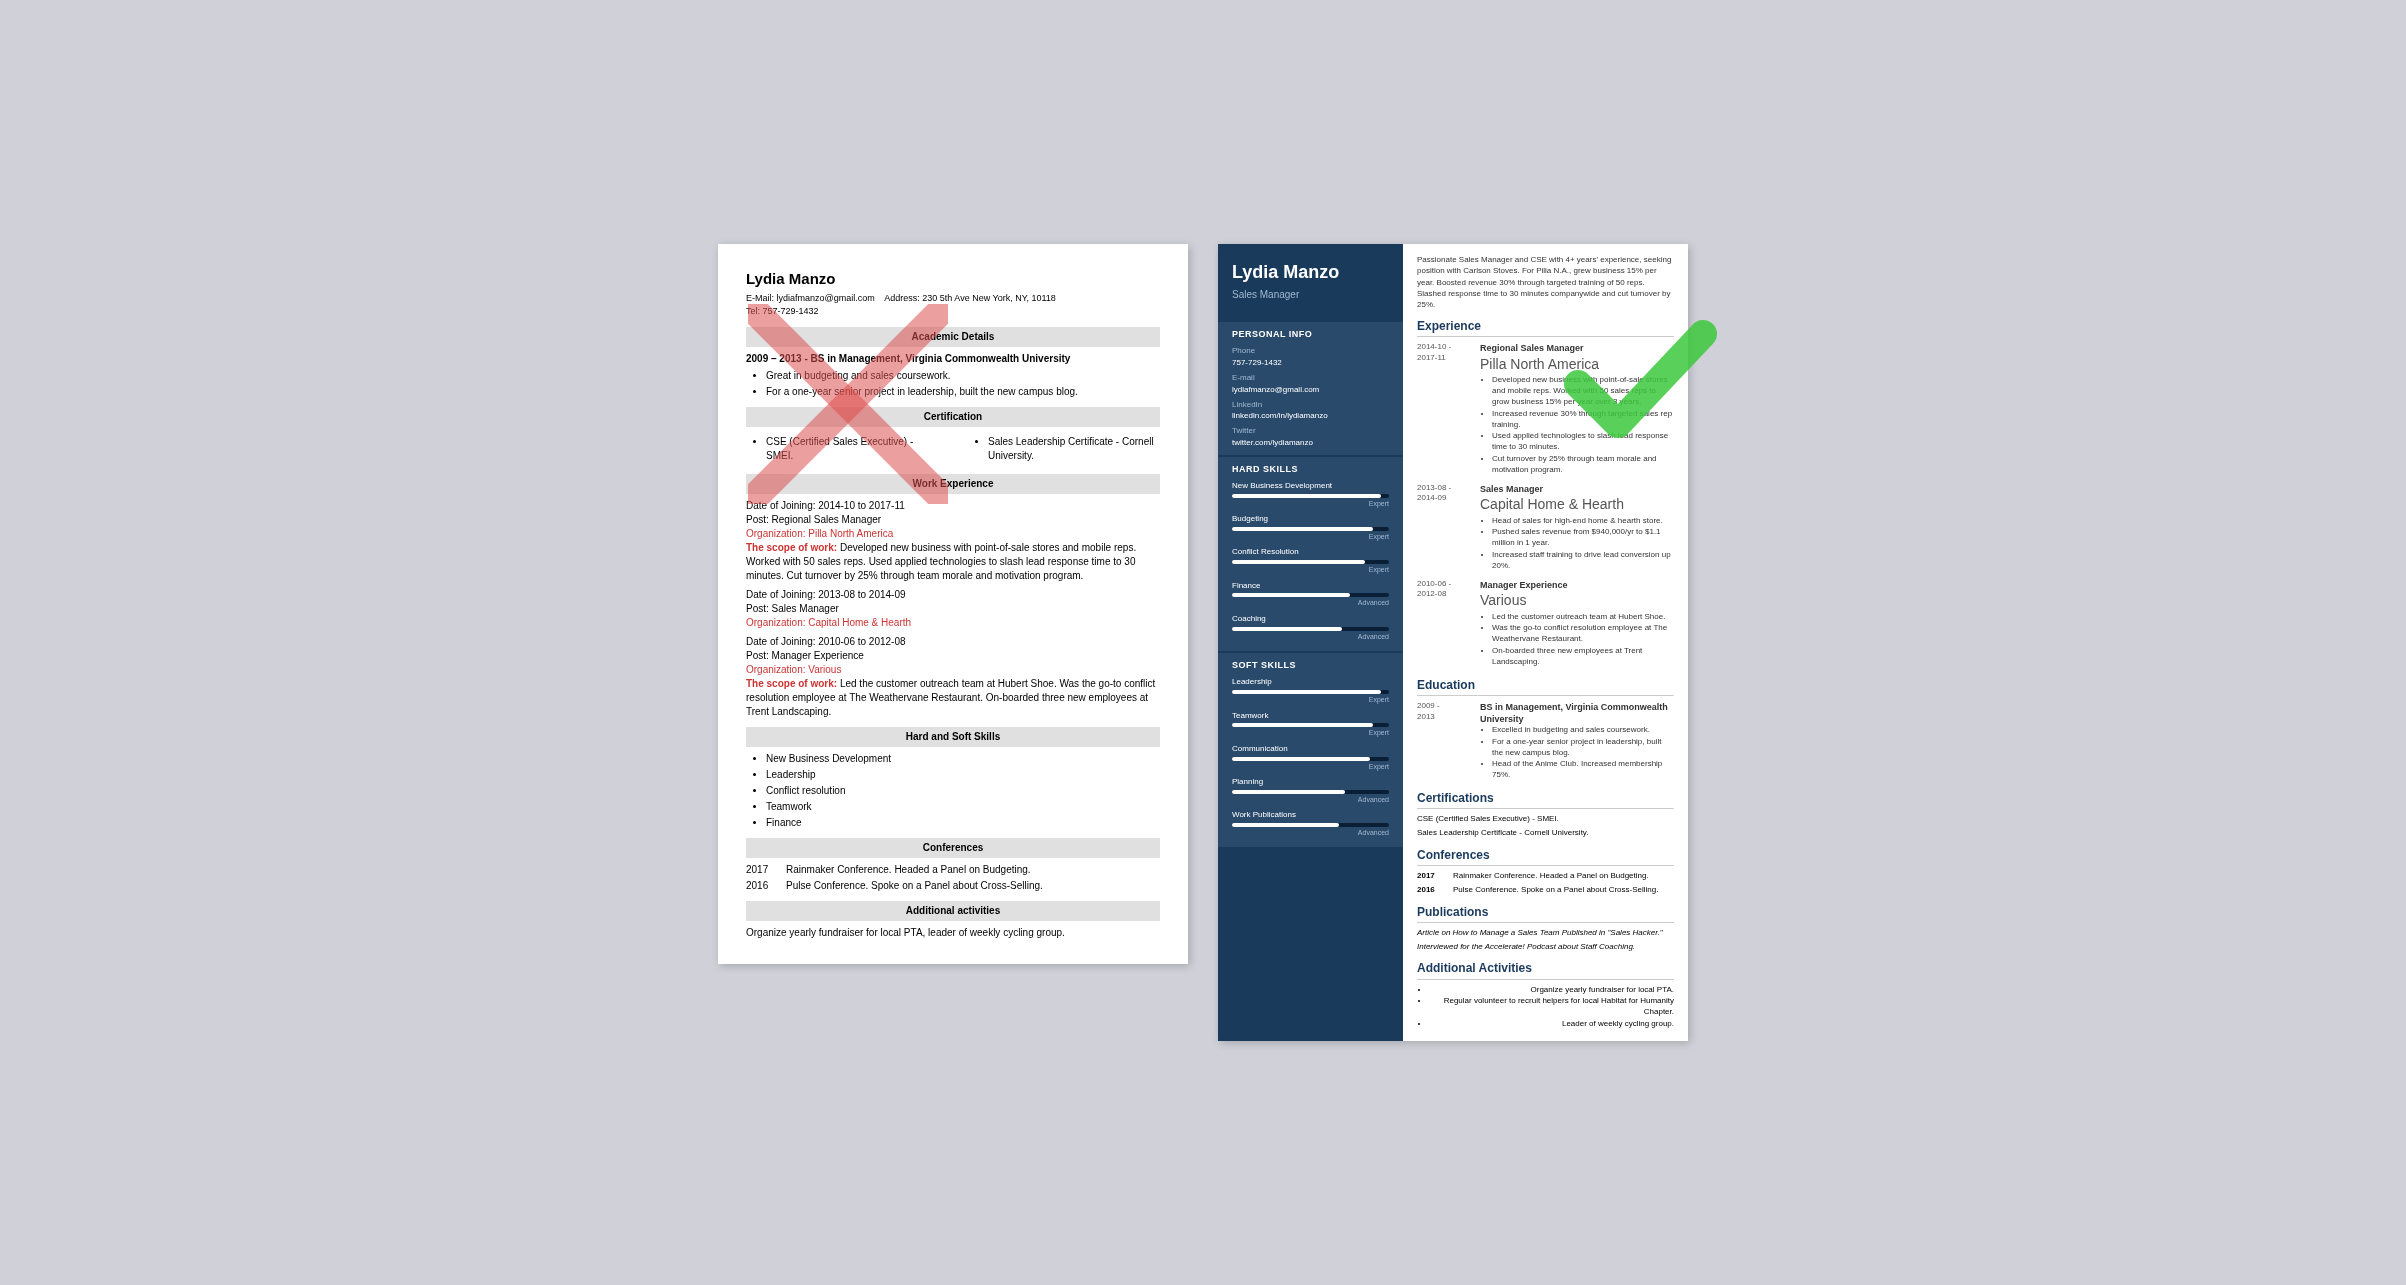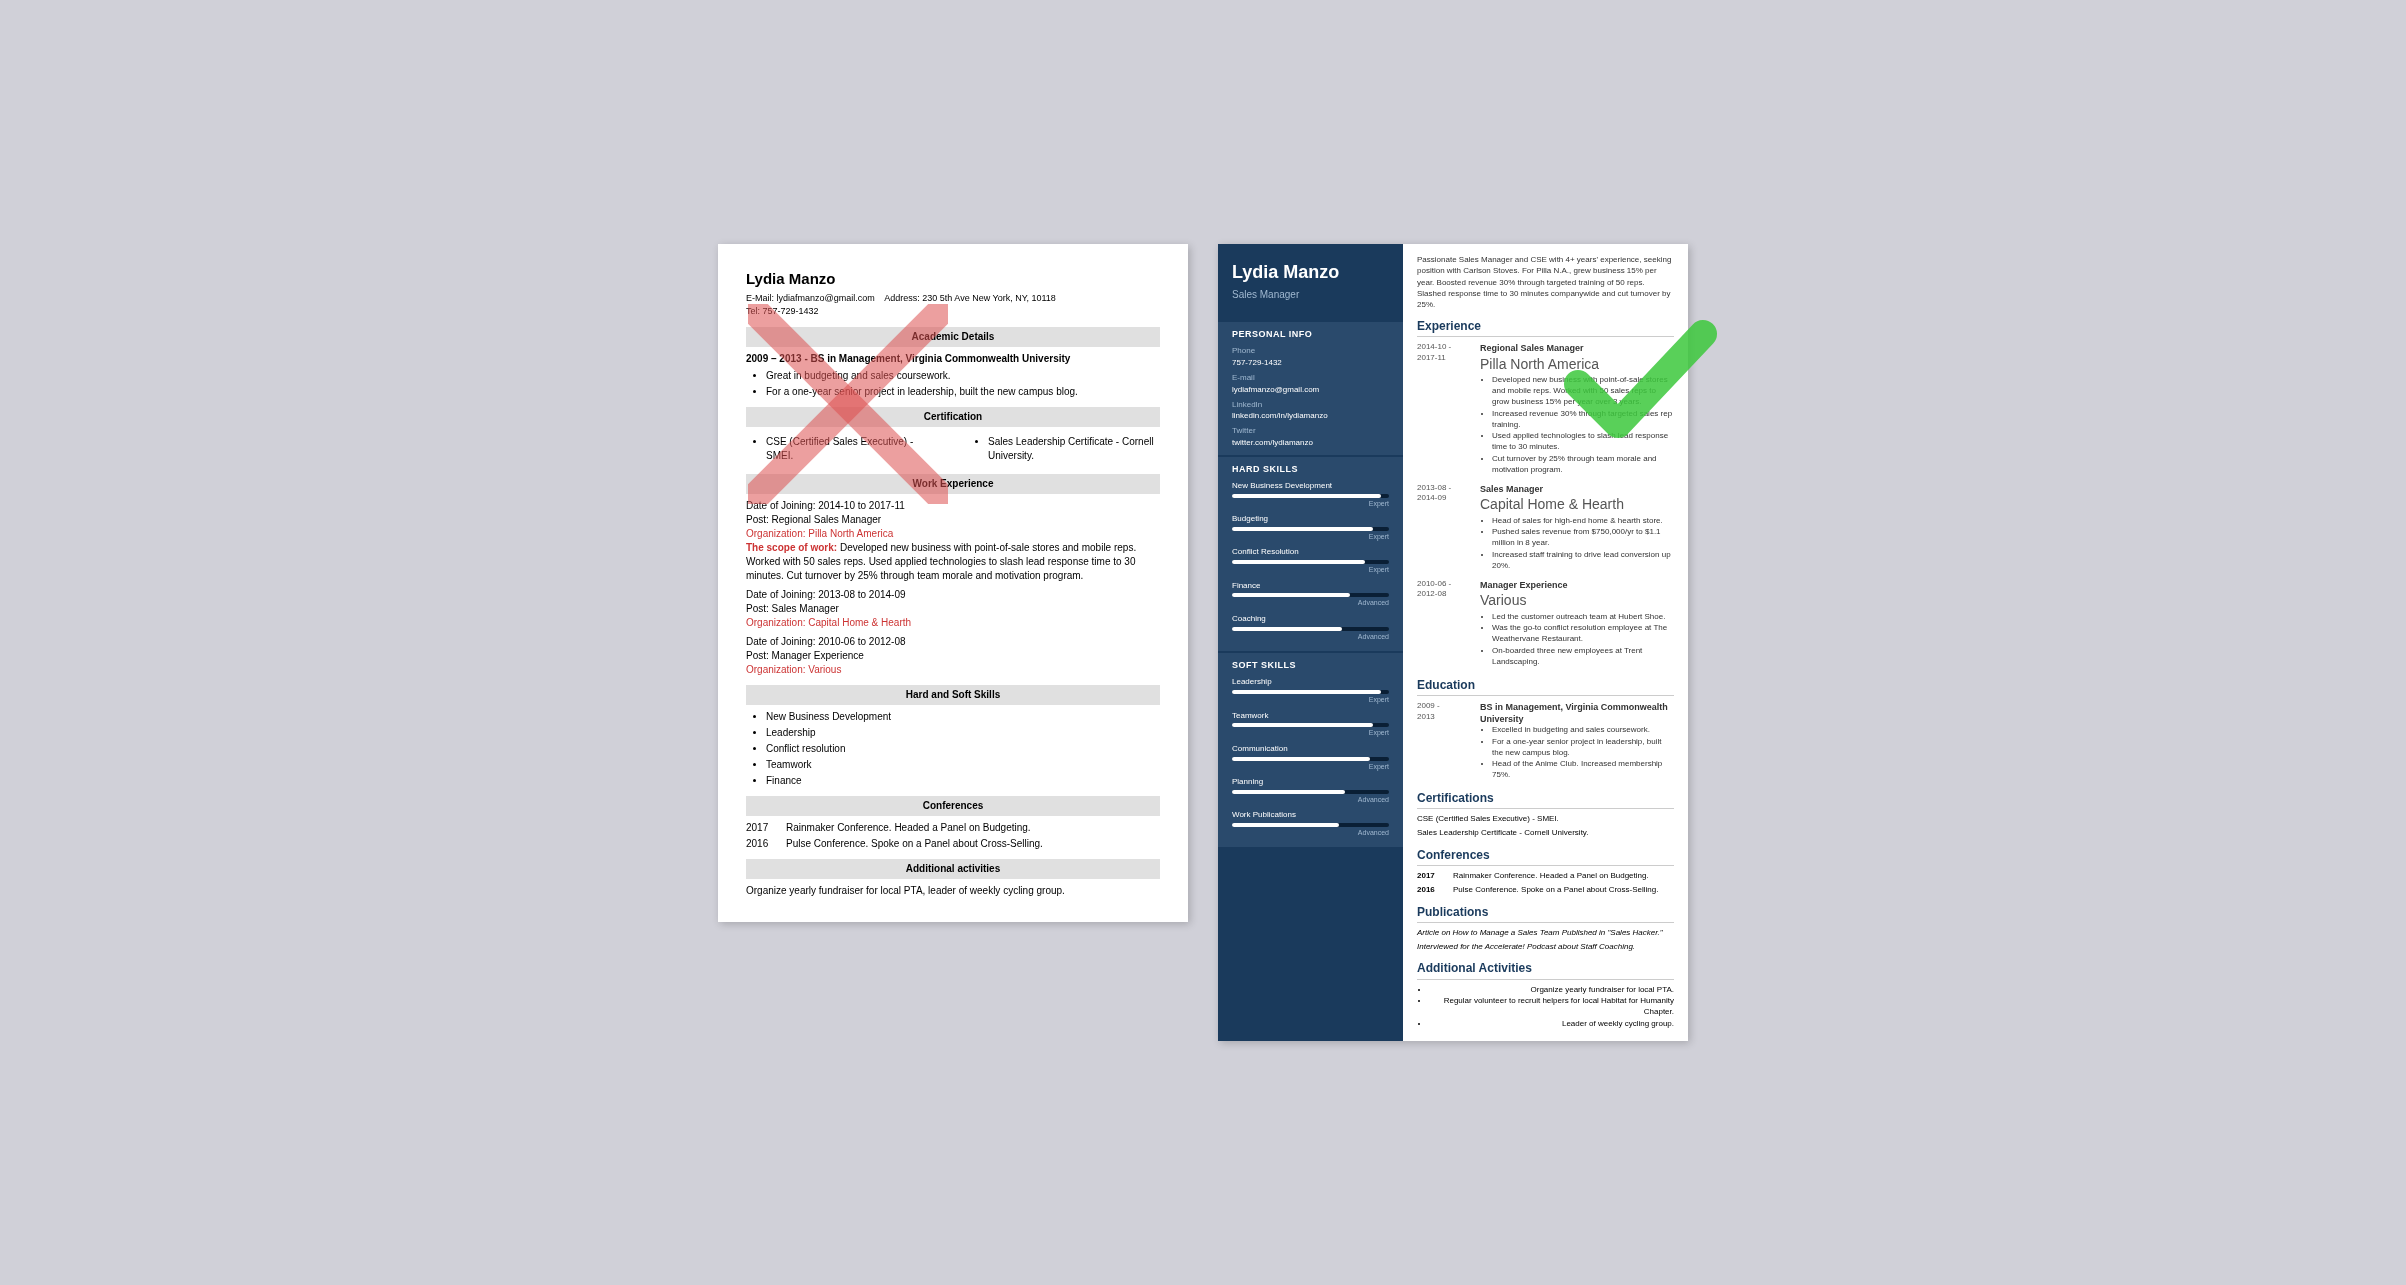--- a/index.html
+++ b/index.html
@@ -192,20 +192,21 @@
     </div>
     <div class="entry">
       <div><span class="entry-label">Date of Joining: 2013-08 to 2014-09</span></div>
       <div><span class="entry-label">Post: Sales Manager</span></div>
       <div><span class="entry-label highlight-org">Organization: Capital Home &amp; Hearth</span></div>
     </div>
     <div class="entry">
       <div><span class="entry-label">Date of Joining: 2010-06 to 2012-08</span></div>
       <div><span class="entry-label">Post: Manager Experience</span></div>
       <div><span class="entry-label highlight-org">Organization: Various</span></div>
+      <div><span class="highlight-scope">The scope of work:</span> <span>Led the customer outreach team at Hubert Shoe. Was the go-to conflict resolution employee at The Weathervane Restaurant. On-boarded three new employees at Trent Landscaping.</span></div>
     </div>
 
     <div class="section-bar">Hard and Soft Skills</div>
     <ul class="bullet-list">
       <li>New Business Development</li>
       <li>Leadership</li>
       <li>Conflict resolution</li>
       <li>Teamwork</li>
       <li>Finance</li>
     </ul>
@@ -351,21 +352,21 @@
 
       <div class="exp-entry">
         <div class="exp-header">
           <div class="exp-dates" style="white-space:pre-line;">2013-08 -
 2014-09</div>
           <div class="exp-content">
             <div class="exp-job-title">Sales Manager</div>
             <div class="exp-org">Capital Home &amp; Hearth</div>
             <ul class="exp-bullets">
               <li>Head of sales for high-end home &amp; hearth store.</li>
-              <li>Pushed sales revenue from $750,000/yr to $1.1 million in 8 year.</li>
+              <li>Pushed sales revenue from $940,000/yr to $1.1 million in 1 year.</li>
               <li>Increased staff training to drive lead conversion up 20%.</li>
             </ul>
           </div>
         </div>
       </div>
 
       <div class="exp-entry">
         <div class="exp-header">
           <div class="exp-dates" style="white-space:pre-line;">2010-06 -
 2012-08</div>

